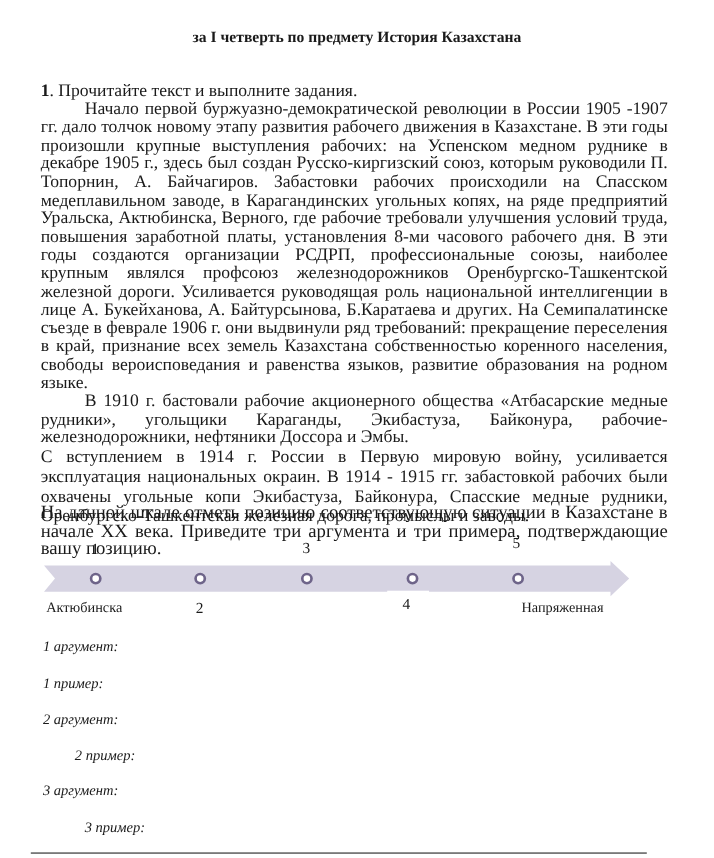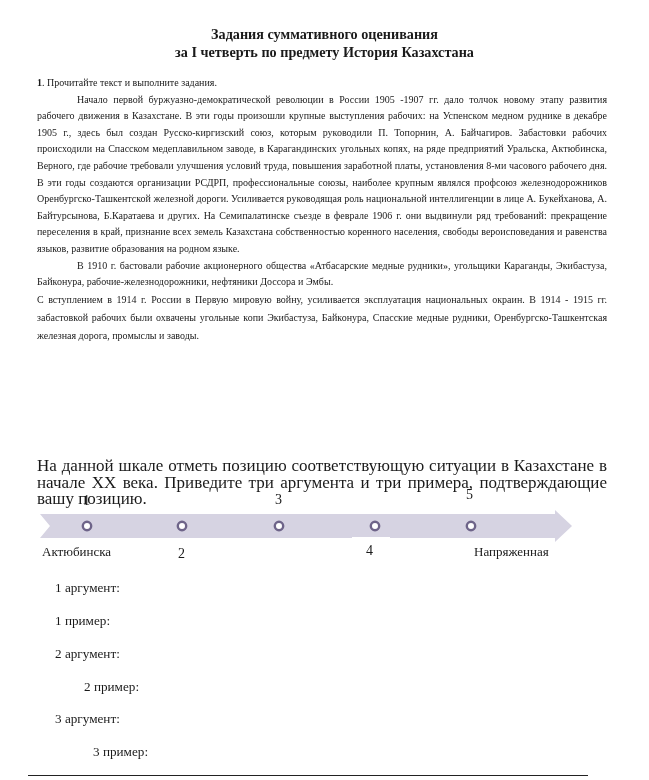--- a/index.html
+++ b/index.html
@@ -23,21 +23,21 @@
       font-weight: bold;
       font-size: 14.2px;
       line-height: 18px;
       top: 25px;
     }
     .content {
       position: absolute;
       left: 37px;
       width: 570px;
       top: 75px;
-      font-size: 10px;
+      font-size: 16px;
       line-height: 16.6px;
       text-align: justify;
     }
     .content p {
       margin: 0;
     }
     .task-head b {
       font-weight: bold;
     }
     .indent {
@@ -78,37 +78,37 @@
       line-height: 16px;
     }
     .answers {
       position: absolute;
       left: 37px;
       top: 580px;
       font-size: 13.2px;
     }
     .answer-line {
       position: absolute;
-      left: 18px;
+      left: 2px;
       white-space: nowrap;
+      font-style: italic;
     }
     .footer-line {
       position: absolute;
       left: 28px;
       top: 775px;
       width: 560px;
       height: 1px;
       background: #222;
     }
   </style>
 </head>
 <body>
 
 <div class="title">
-  <div>Задания суммативного оценивания</div>
   <div>за I четверть по предмету История Казахстана</div>
 </div>
 
 <div class="content">
   <p class="task-head"><b>1</b><span>. Прочитайте текст и выполните задания.</span></p>
   <p class="indent">Начало первой буржуазно-демократической революции в России 1905 -1907 гг. дало толчок новому этапу развития рабочего движения в Казахстане. В эти годы произошли крупные выступления рабочих: на Успенском медном руднике в декабре 1905 г., здесь был создан Русско-киргизский союз, которым руководили П. Топорнин, А. Байчагиров. Забастовки рабочих происходили на Спасском медеплавильном заводе, в Карагандинских угольных копях, на ряде предприятий Уральска, Актюбинска, Верного, где рабочие требовали улучшения условий труда, повышения заработной платы, установления 8-ми часового рабочего дня. В эти годы создаются организации РСДРП, профессиональные союзы, наиболее крупным являлся профсоюз железнодорожников Оренбургско-Ташкентской железной дороги. Усиливается руководящая роль национальной интеллигенции в лице А. Букейханова, А. Байтурсынова, Б.Каратаева и других. На Семипалатинске съезде в феврале 1906 г. они выдвинули ряд требований: прекращение переселения в край, признание всех земель Казахстана собственностью коренного населения, свободы вероисповедания и равенства языков, развитие образования на родном языке.</p>
   <p class="indent">В 1910 г. бастовали рабочие акционерного общества «Атбасарские медные рудники», угольщики Караганды, Экибастуза, Байконура, рабочие-железнодорожники, нефтяники Доссора и Эмбы.</p>
   <p class="last-line-gap">С вступлением в 1914 г. России в Первую мировую войну, усиливается эксплуатация национальных окраин.  В 1914 - 1915 гг. забастовкой рабочих были охвачены угольные копи Экибастуза, Байконура, Спасские медные рудники, Оренбургско-Ташкентская железная дорога, промыслы и заводы.</p>
 </div>
 

